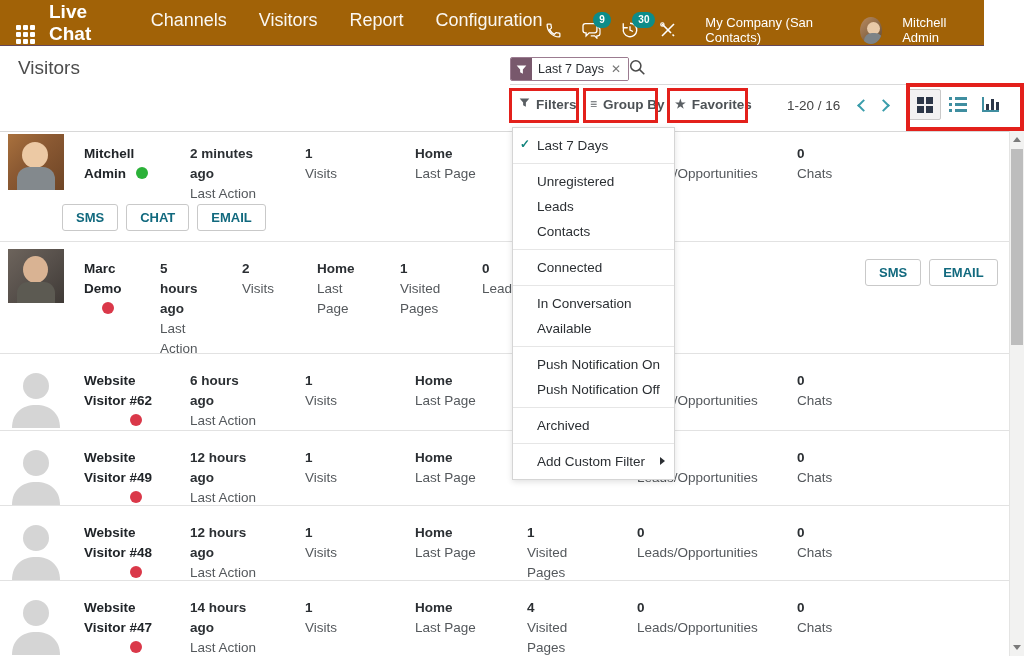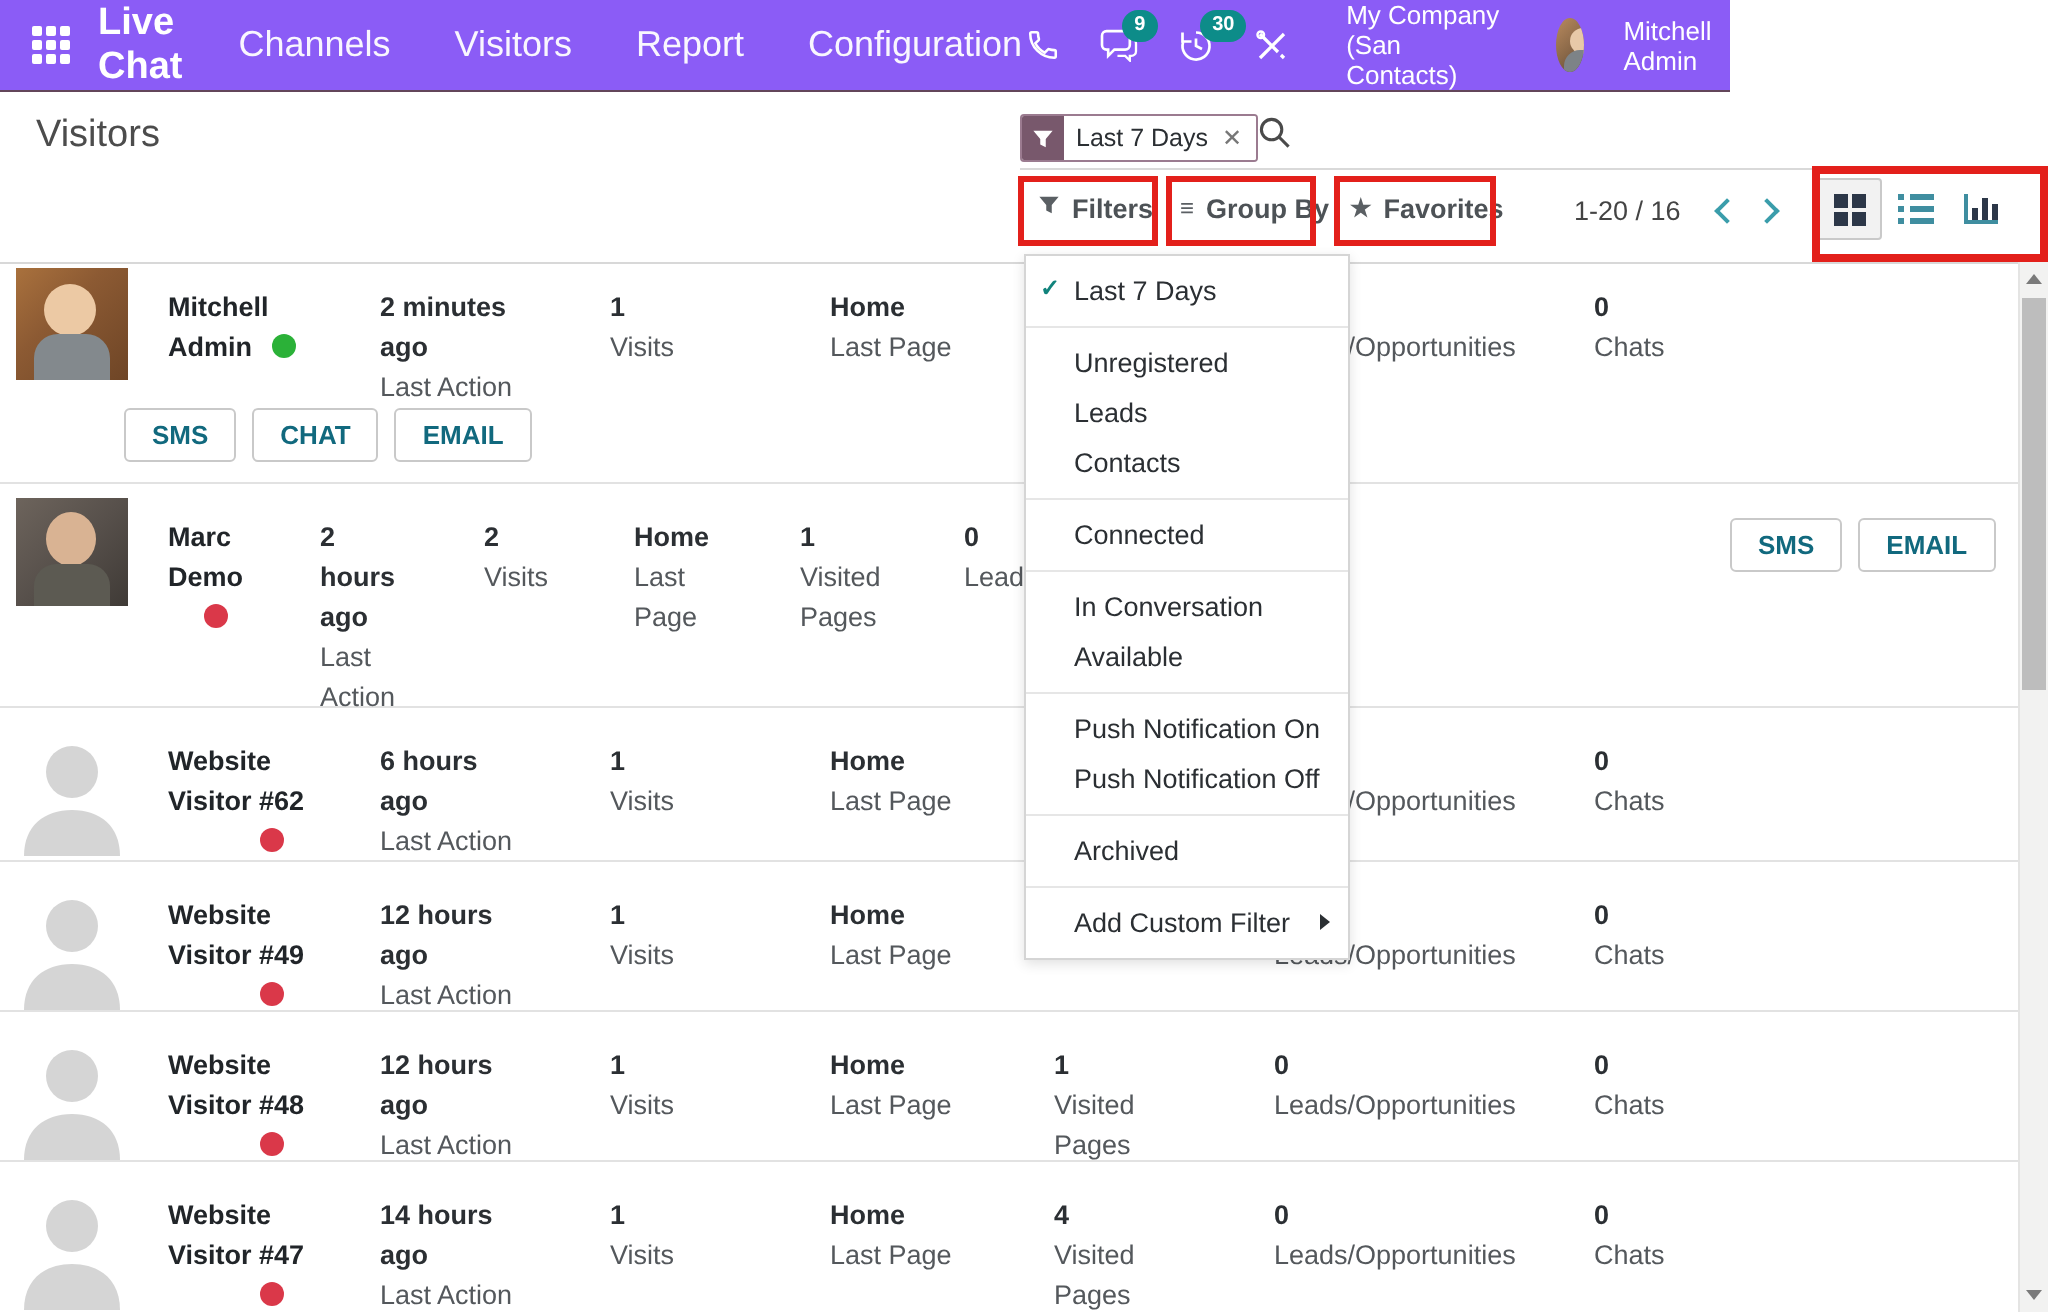--- a/index.html
+++ b/index.html
@@ -1,21 +1,21 @@
 <!DOCTYPE html>
 <html><head>
 <meta charset="utf-8">
 <style>
   * { margin:0; padding:0; box-sizing:border-box; }
   html,body { width:1024px; height:656px; overflow:hidden;
     font-family:"Liberation Sans", sans-serif; background:#fff; color:#2b2f33; }
 
   
-  .topnav { position:absolute; left:0; top:0; width:865px; height:46px;
-    background:#8b5cf6; display:flex; align-items:center; color:#fff;
+  .topnav { position:absolute; left:0; top:0; width:984px; height:46px;
+    background:#a16207; display:flex; align-items:flex-end; color:#fff;
     border-bottom:1px solid #63465a; z-index:40; }
   .apps-grid { width:20px; height:20px; margin-left:16px; display:grid;
     grid-template-columns:repeat(3,5px); grid-template-rows:repeat(3,5px); gap:2px; cursor:pointer; }
   .apps-grid span { background:#fff; border-radius:1px; }
   .app-title { font-size:19px; font-weight:bold; margin-left:14px; margin-right:26px; cursor:pointer; }
   .nav-menu { display:flex; gap:28px; font-size:18px; }
   .nav-item { cursor:pointer; opacity:.95; padding:14px 2px; }
   .nav-right { margin-left:auto; display:flex; align-items:center; gap:20px; padding-right:14px; font-size:13px; }
   .nav-ico { position:relative; width:22px; height:22px; display:flex; align-items:center; justify-content:center; cursor:pointer; }
   .nav-ico svg { display:block; }
@@ -279,21 +279,21 @@
       <div class="actions" style="left: 62px; top: 72px;">
         <button class="act-btn">SMS</button>
         <button class="act-btn">CHAT</button>
         <button class="act-btn">EMAIL</button>
       </div>
     </div>
     <div class="vrow" style="height: 112px;">
       <div class="avatar av-photo2" style="top: 7px; width: 56px; height: 54px;"></div>
       <div class="cell namecell" style="left: 84px; width: 60px; top: 17px;"><strong>Marc Demo</strong> <span class="dot offline" style="margin-left: 18px;"></span></div>
       <div class="cell" style="left: 160px; width: 46px; top: 17px;">
-        <div class="v">2 hours ago</div>
+        <div class="v">5 hours ago</div>
         <div class="l">Last Action</div>
       </div>
       <div class="cell" style="left: 242px; width: 50px; top: 17px;">
         <div class="v">2</div>
         <div class="l">Visits</div>
       </div>
       <div class="cell" style="left: 317px; width: 46px; top: 17px;">
         <div class="v">Home</div>
         <div class="l">Last Page</div>
       </div>

